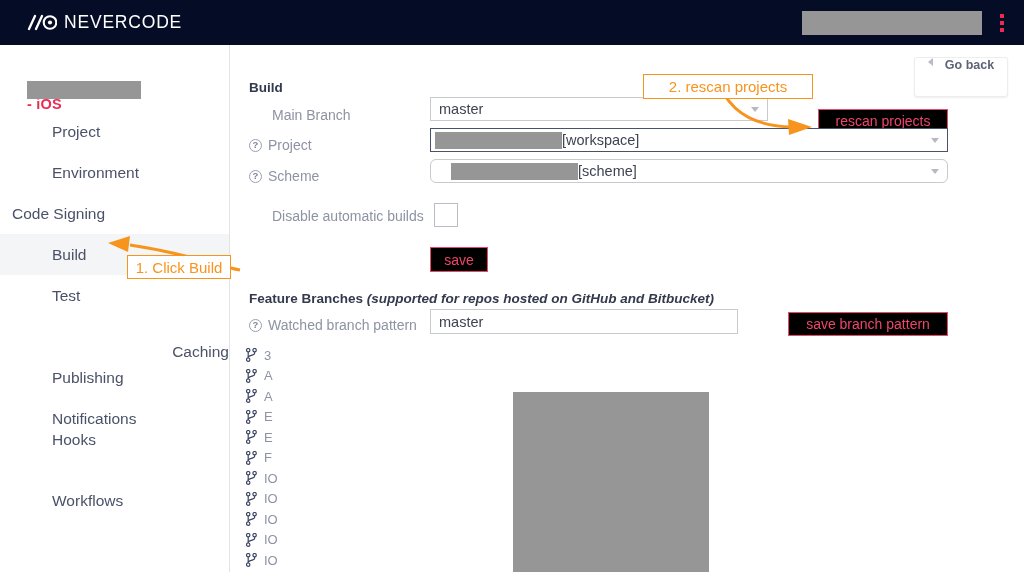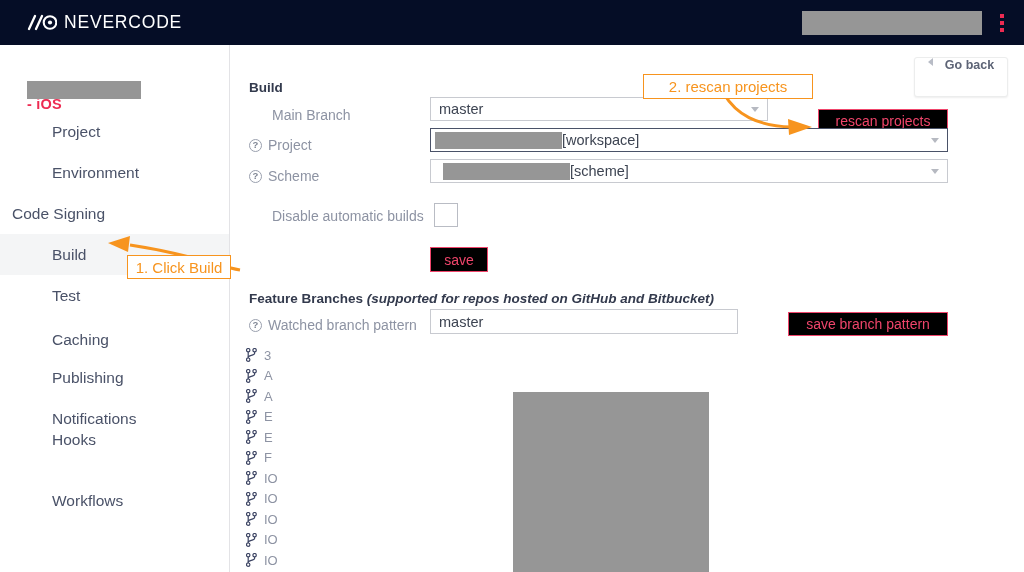--- a/index.html
+++ b/index.html
@@ -300,21 +300,21 @@
       </div>
       <div class="nav-item" style="top: 148px; padding-left: 12px;">
         <span>Code Signing</span>
       </div>
       <div class="nav-item active" style="top: 189px;">
         <span>Build</span>
       </div>
       <div class="nav-item" style="top: 230px;">
         <span>Test</span>
       </div>
-      <div class="nav-item" style="top: 274px;">
+      <div class="nav-item" style="top: 286px; justify-content: flex-end;">
         <span>Caching</span>
       </div>
       <div class="nav-item" style="top: 312px;">
         <span>Publishing</span>
       </div>
       <div class="nav-item" style="top: 353px;">
         <span>Notifications</span>
       </div>
       <div class="nav-item" style="top: 374px;">
         <span>Hooks</span>
@@ -353,21 +353,21 @@
   <div class="field focused" style="left:200px; top:83px; width:518px; height:24px; padding-left:4px;">
     <span class="redact-val" style="width:127px;"></span>
     <span>[workspace]</span>
     <span class="caret"></span>
   </div>
 
   <div class="form-label" style="left:19px; top:123px;">
     <span class="help-icon">?</span>
     <span>Scheme</span>
   </div>
-  <div class="field" style="left:200px; top:114px; width:518px; height:24px; padding-left:12px;">
+  <div class="field" style="left:200px; top:114px; width:518px; height:24px; padding-left:20px;border-radius:6px;">
     <span class="redact-val" style="width:127px;"></span>
     <span>[scheme]</span>
     <span class="caret"></span>
   </div>
 
   <div class="form-label" style="left:42px; top:163px;">
     <span>Disable automatic builds</span>
   </div>
   <div id="chk-auto"></div>
 

